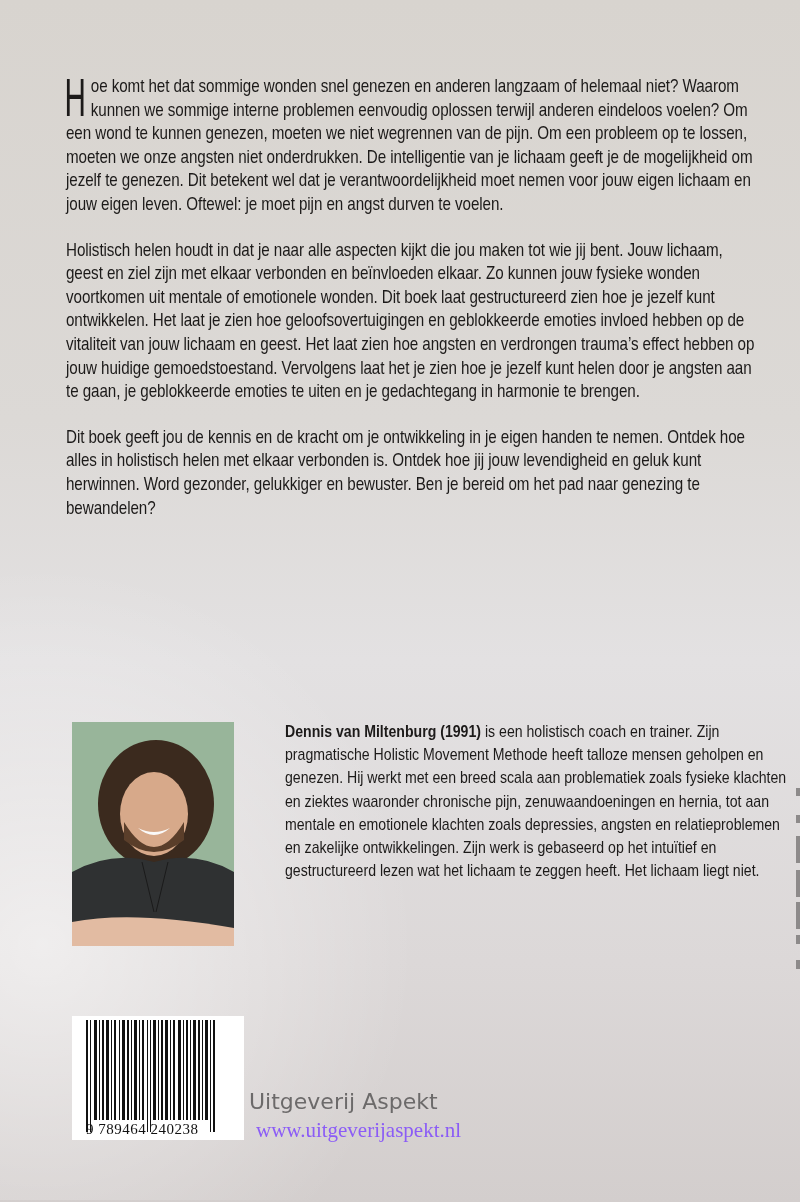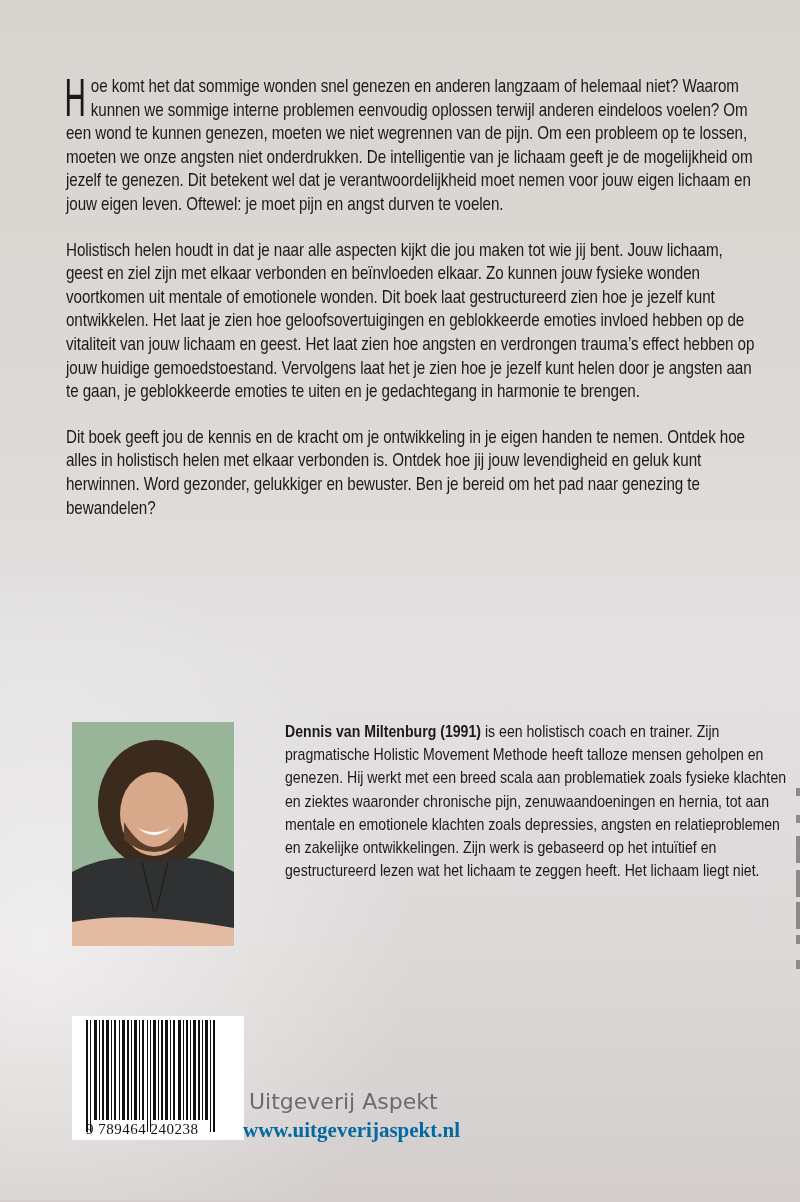--- a/index.html
+++ b/index.html
@@ -52,22 +52,22 @@
   }
   .isbn {
     position: absolute; left: 4px; bottom: 2px; font-family: Liberation Serif, serif;
     font-size: 15px; letter-spacing: 0.5px; color: #111; margin-left: 10px;
   }
   .publisher {
     position: absolute; left: 249px; top: 1089px; font-family: "DejaVu Sans", sans-serif;
     font-size: 22px; color: #6c6a6a;
   }
   .website {
-    position: absolute; left: 243px; top: 1118px; font-family: "Liberation Serif", serif;
-    font-size: 21px; color: #0369a1; font-weight: bold;
+    position: absolute; left: 256px; top: 1118px; font-family: "Liberation Serif", serif;
+    font-size: 21px; color: #8b5cf6;
   }
   .edge-mark { position: absolute; right: 0; width: 4px; background: #8d8a8a; }
 </style>
 </head>
 <body>
 
 <div class="glow"></div>
 
 <div class="blurb">
   <p class="para first"><span class="dropcap">H</span><span>oe komt het dat sommige wonden snel genezen en anderen langzaam of helemaal niet? Waarom kunnen we sommige interne problemen eenvoudig oplossen terwijl anderen eindeloos voelen? Om een wond te kunnen genezen, moeten we niet wegrennen van de pijn. Om een probleem op te lossen, moeten we onze angsten niet onderdrukken. De intelligentie van je lichaam geeft je de mogelijkheid om jezelf te genezen. Dit betekent wel dat je verantwoordelijkheid moet nemen voor jouw eigen lichaam en jouw eigen leven. Oftewel: je moet pijn en angst durven te voelen.</span></p>

